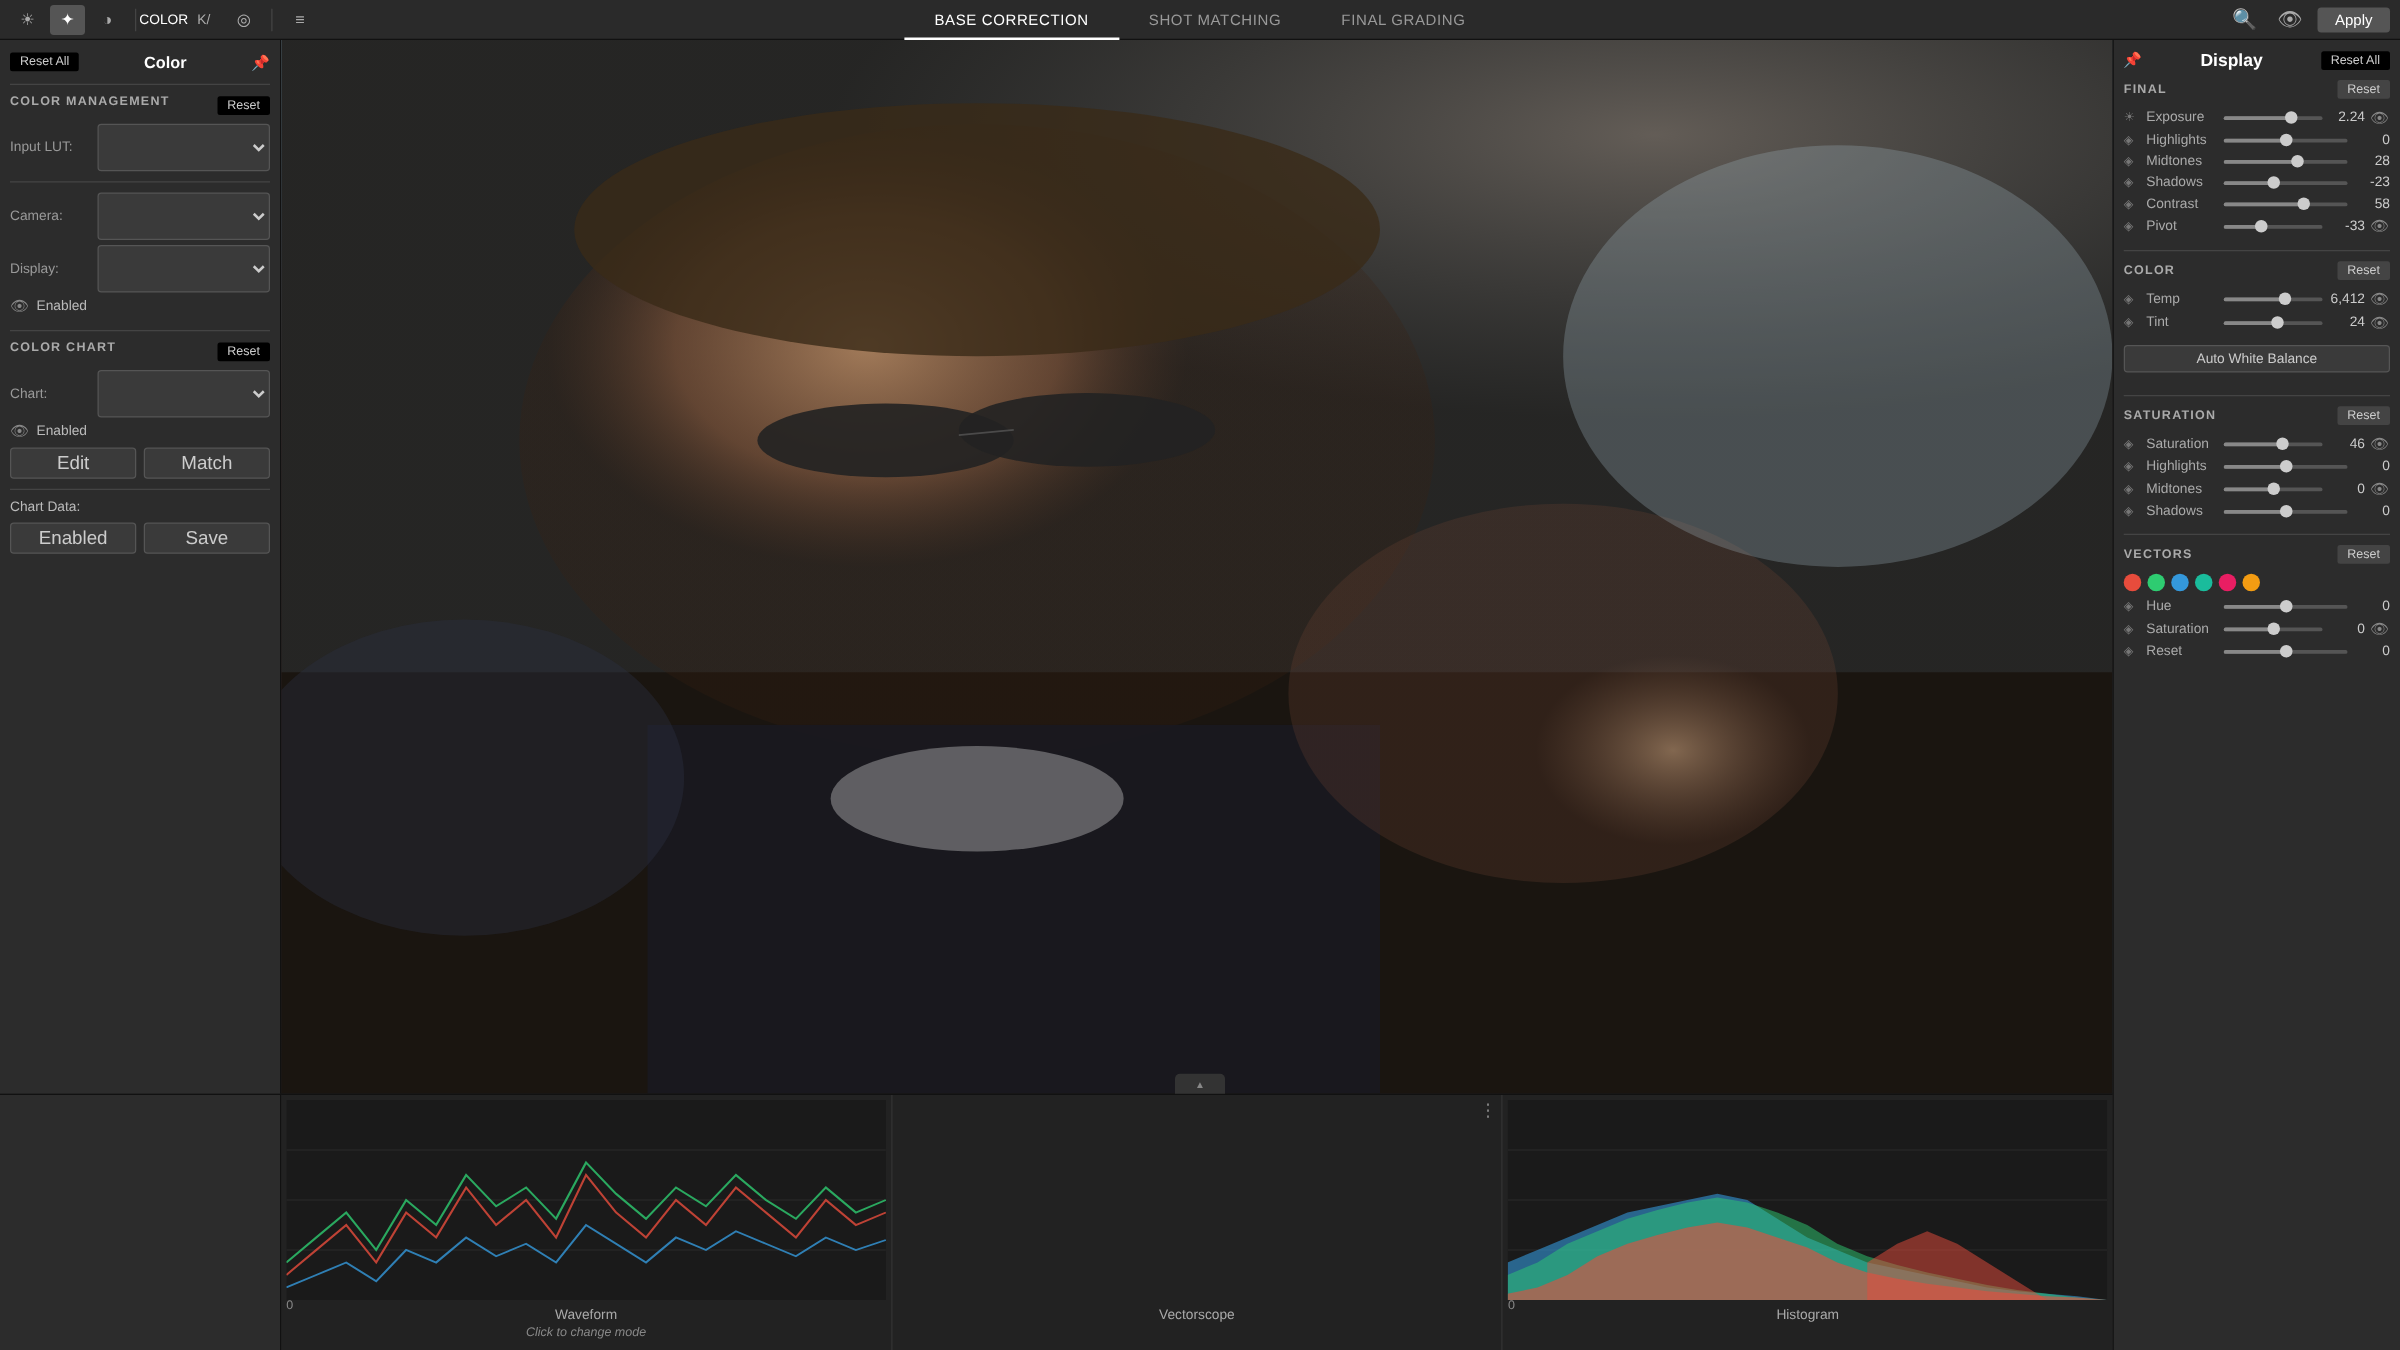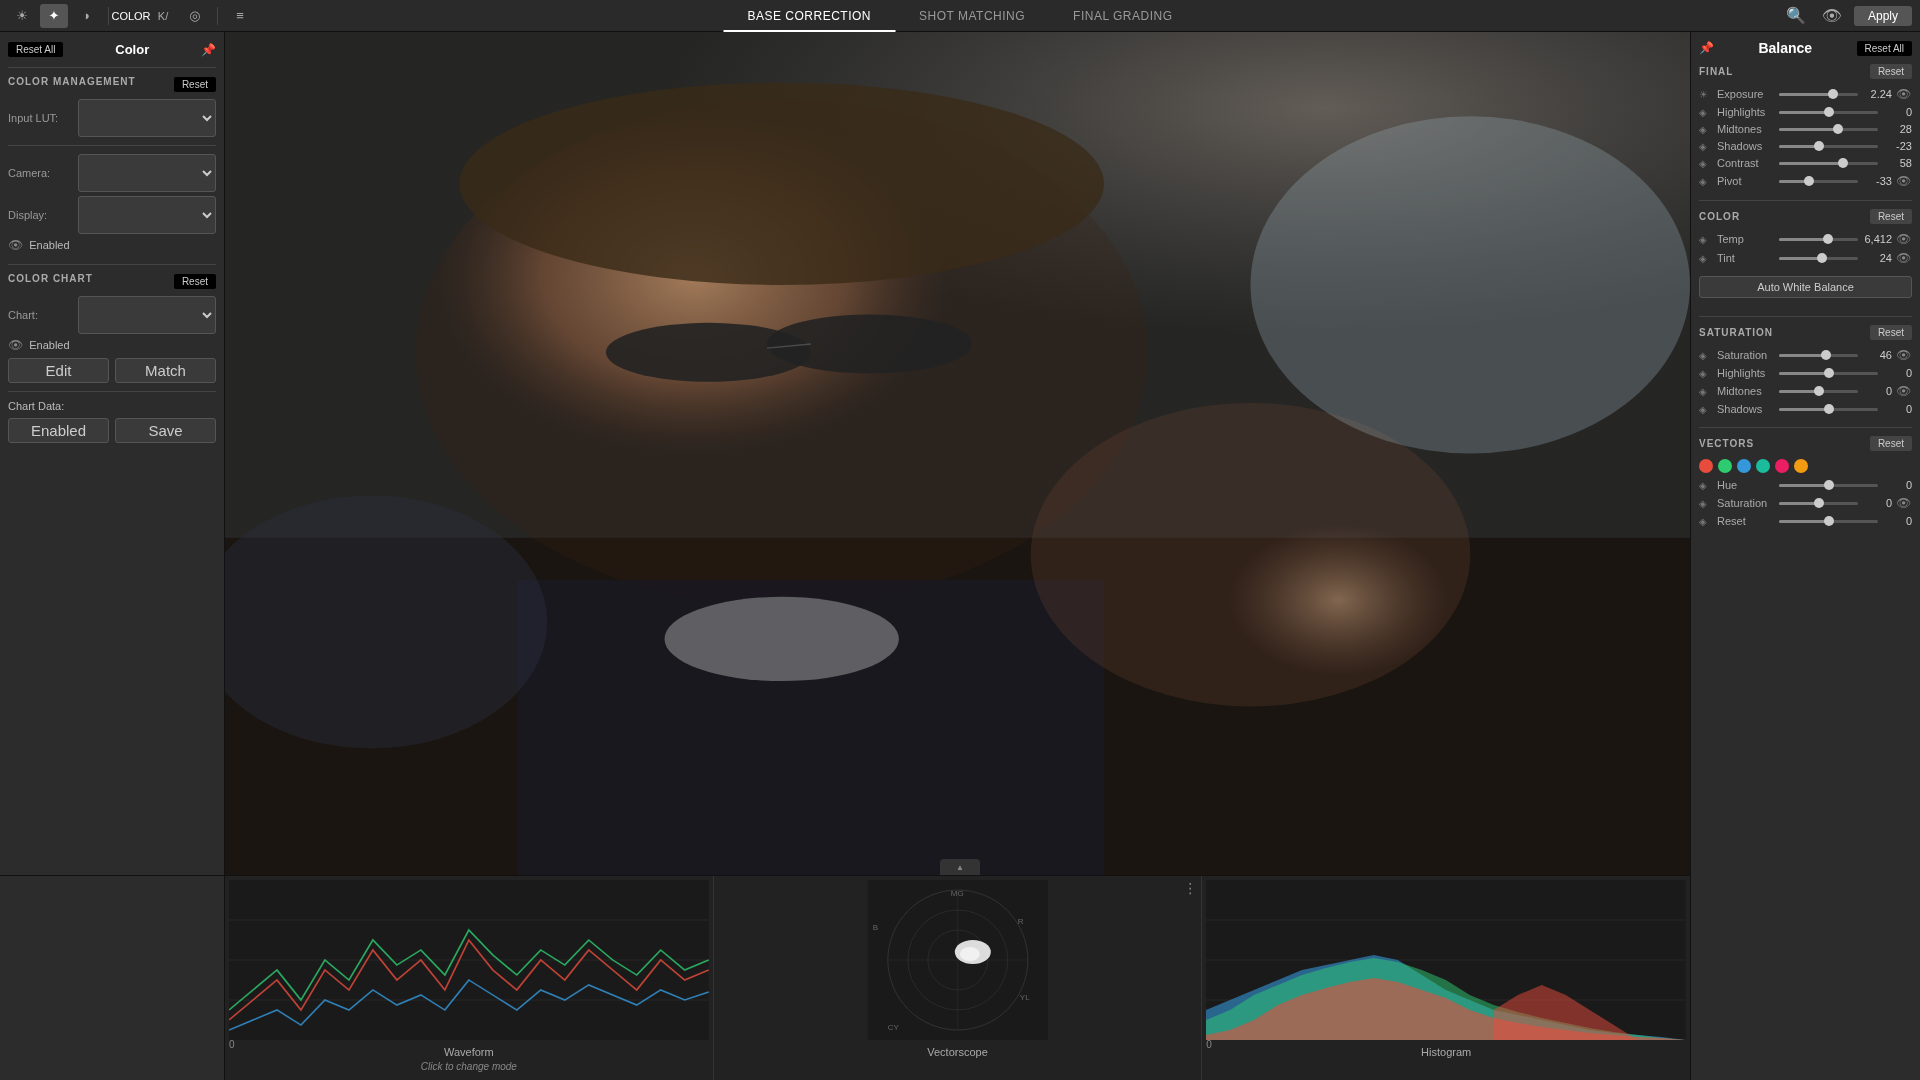--- a/index.html
+++ b/index.html
@@ -518,21 +518,21 @@
       <ellipse cx="85%" cy="30%" rx="15%" ry="20%" fill="#9ab0b8" opacity="0.3"></ellipse>
       <ellipse cx="10%" cy="70%" rx="12%" ry="15%" fill="#2a3040" opacity="0.4"></ellipse>
     </svg>
   </div>
 </div>
 
 <div id="right-panel">
 
   <div class="correct-header">
     <span class="icon-pin">📌</span>
-    <span class="correct-title">Balance</span>
+    <span class="correct-title">Display</span>
     <button class="reset-btn-small">Reset All</button>
   </div>
 
   <div class="section-block">
     <div class="r-panel-header">
       <span class="r-section-title">FINAL</span>
       <button class="r-reset-btn">Reset</button>
     </div>
 
     <div class="slider-row">
@@ -751,41 +751,20 @@
 
         <polyline points="0,150 20,140 40,130 60,145 80,120 100,130 120,110 140,125 160,115 180,130 200,100 220,115 240,130 260,110 280,120 300,105 320,115 340,125 360,110 380,120 400,112" fill="none" stroke="#3498db" stroke-width="1.5" opacity="0.8"></polyline>
       </svg>
     </div>
     <div class="scope-label">Waveform</div>
     <div class="scope-sublabel">Click to change mode</div>
   </div>
 
   <div class="scope-panel">
     <div class="scope-menu">⋮</div>
-    <div class="scope-canvas">
-      <svg width="100%" height="100%" viewBox="0 0 180 160" xmlns="http://www.w3.org/2000/svg">
-        <rect width="180" height="160" fill="#1a1a1a"></rect>
-
-        <circle cx="90" cy="80" r="70" fill="none" stroke="#333" stroke-width="1"></circle>
-        <circle cx="90" cy="80" r="50" fill="none" stroke="#2a2a2a" stroke-width="1"></circle>
-        <circle cx="90" cy="80" r="30" fill="none" stroke="#2a2a2a" stroke-width="1"></circle>
-
-        <line x1="90" y1="10" x2="90" y2="150" stroke="#333" stroke-width="0.5"></line>
-        <line x1="20" y1="80" x2="160" y2="80" stroke="#333" stroke-width="0.5"></line>
-
-        <text x="83" y="16" fill="#666" font-size="8">MG</text>
-        <text x="150" y="44" fill="#666" font-size="8">R</text>
-        <text x="152" y="120" fill="#666" font-size="8">YL</text>
-        <text x="20" y="150" fill="#666" font-size="8">CY</text>
-        <text x="5" y="50" fill="#666" font-size="8">B</text>
-
-        <ellipse cx="105" cy="72" rx="18" ry="12" fill="white" opacity="0.85"></ellipse>
-        <ellipse cx="102" cy="74" rx="10" ry="7" fill="white" opacity="0.6"></ellipse>
-      </svg>
-    </div>
     <div class="scope-label">Vectorscope</div>
   </div>
 
   <div class="scope-panel">
     <div class="scope-axis" style="top:4px;left:4px;">100</div>
     <div class="scope-axis" style="bottom:30px;left:4px;">0</div>
     <div class="scope-canvas">
       <svg width="100%" height="100%" viewBox="0 0 400 160" preserveAspectRatio="none" xmlns="http://www.w3.org/2000/svg">
         <rect width="400" height="160" fill="#1a1a1a"></rect>
 

